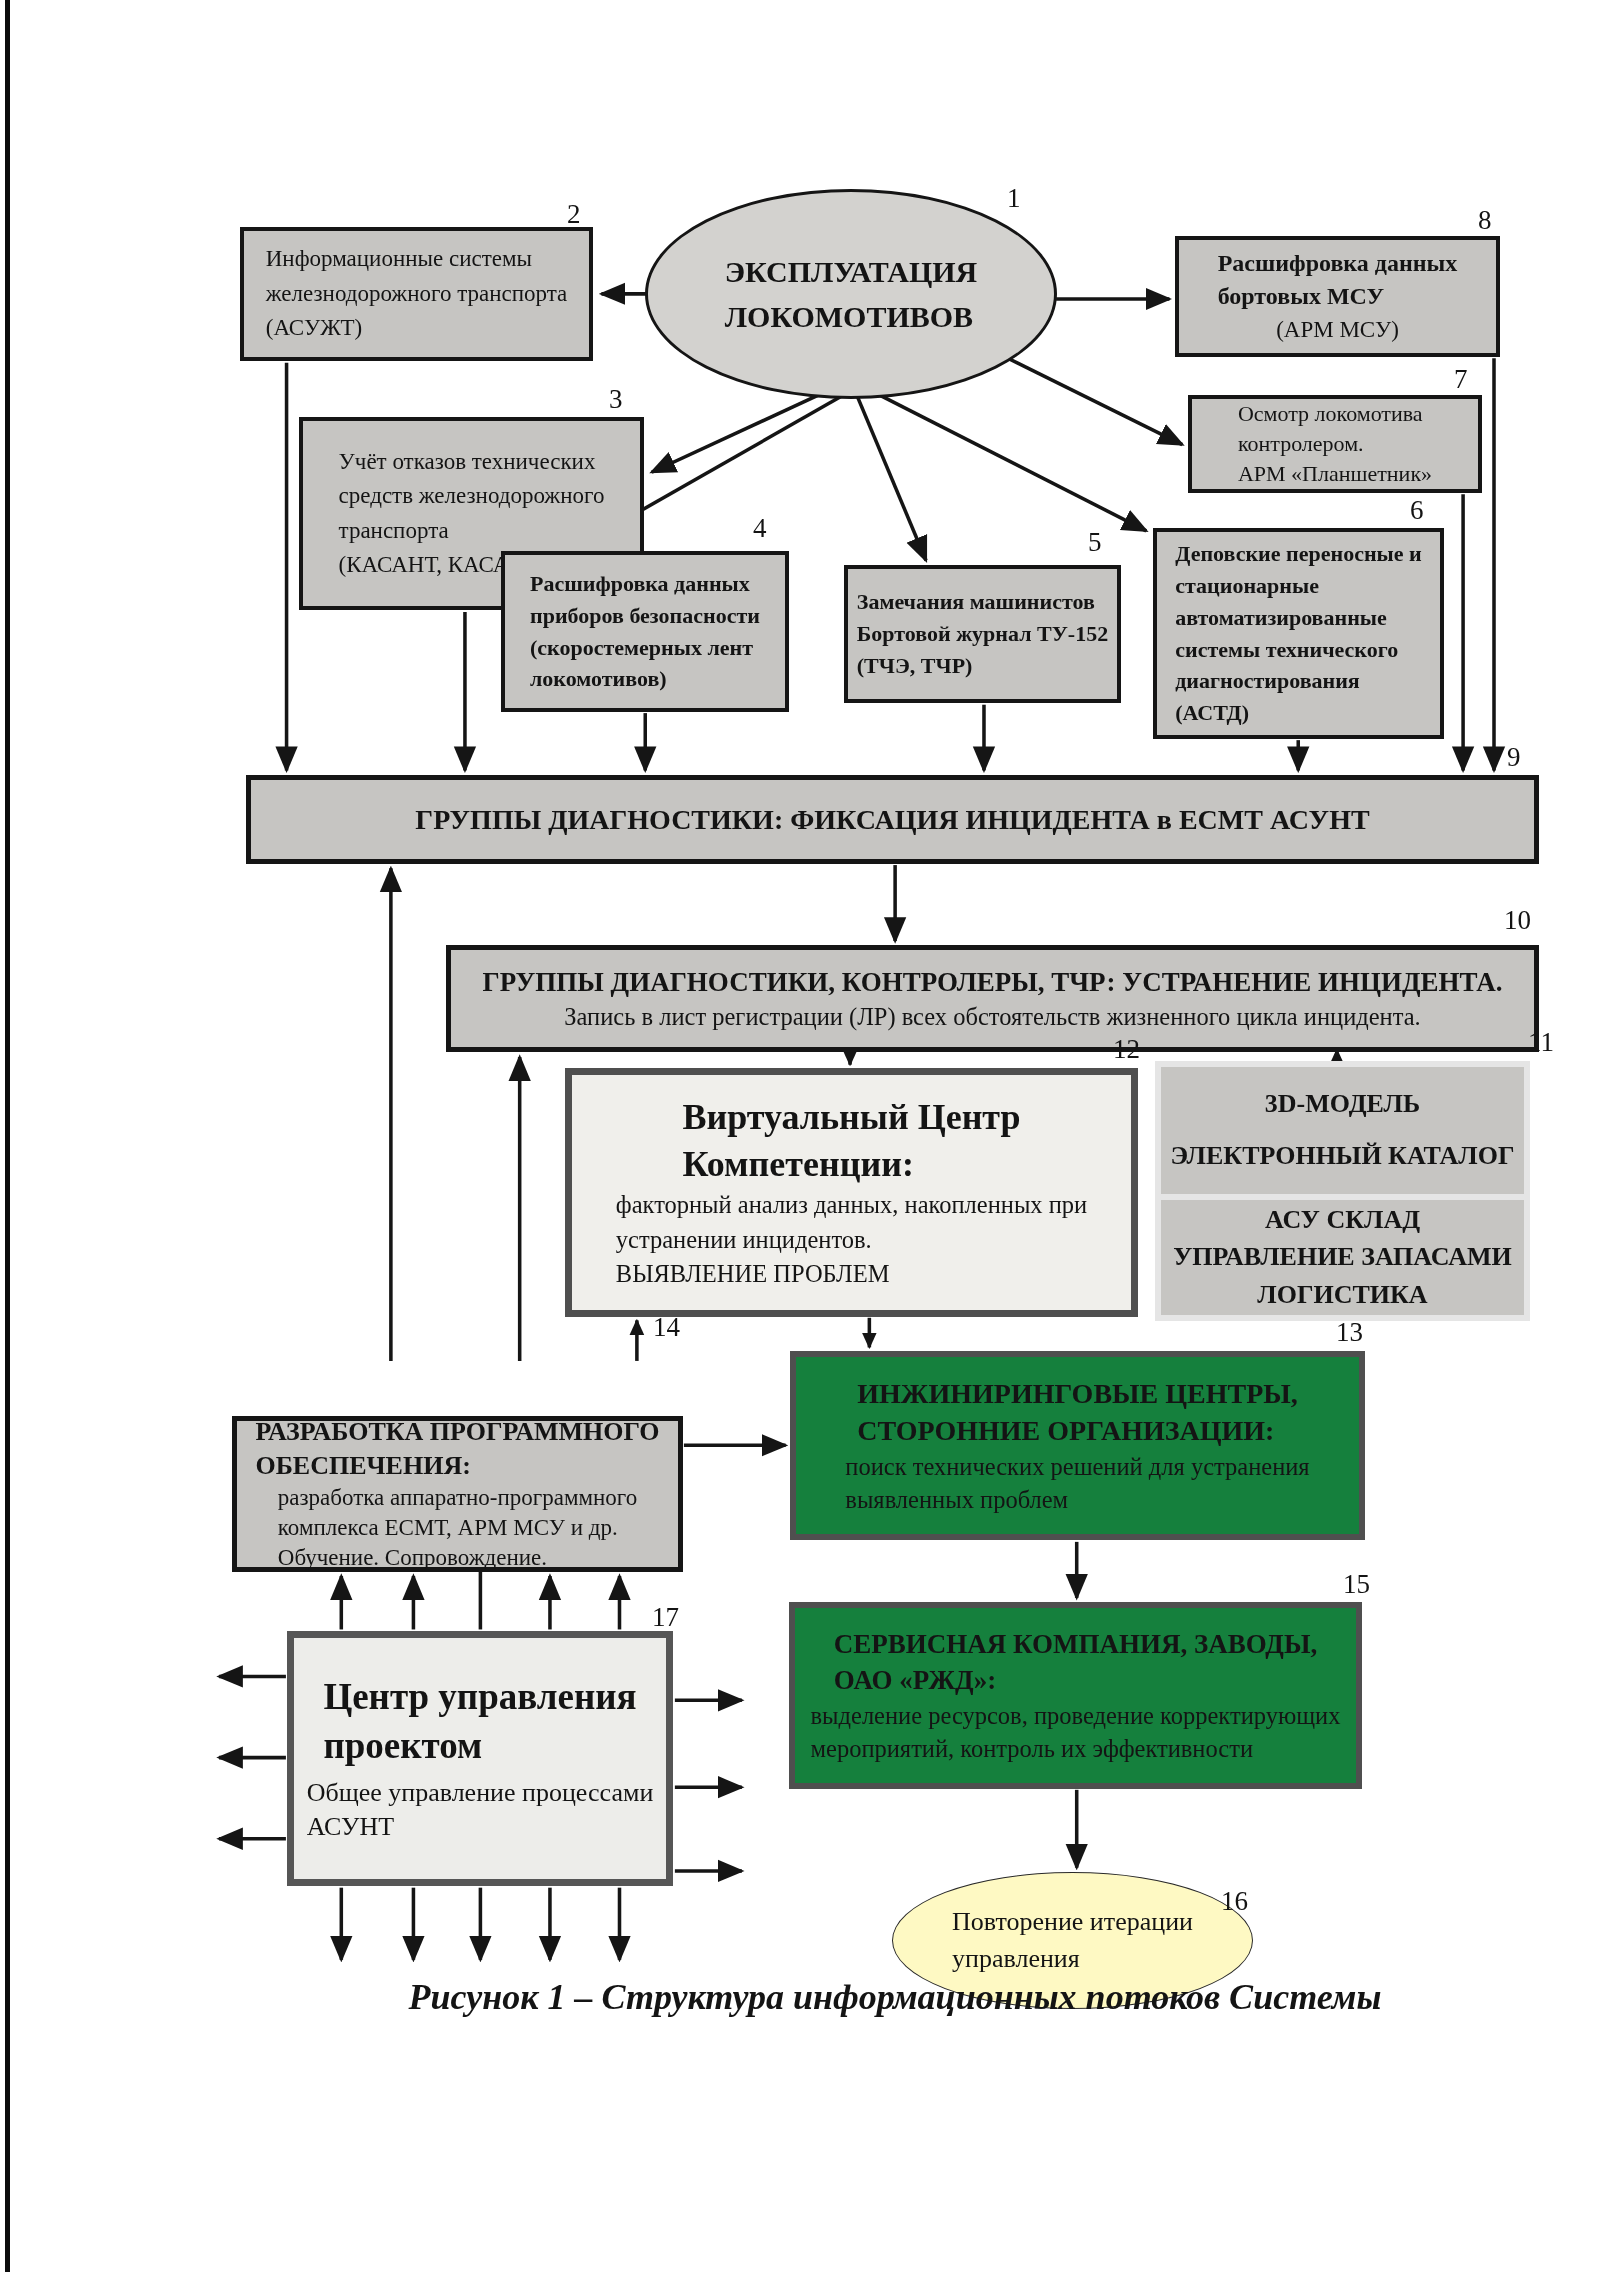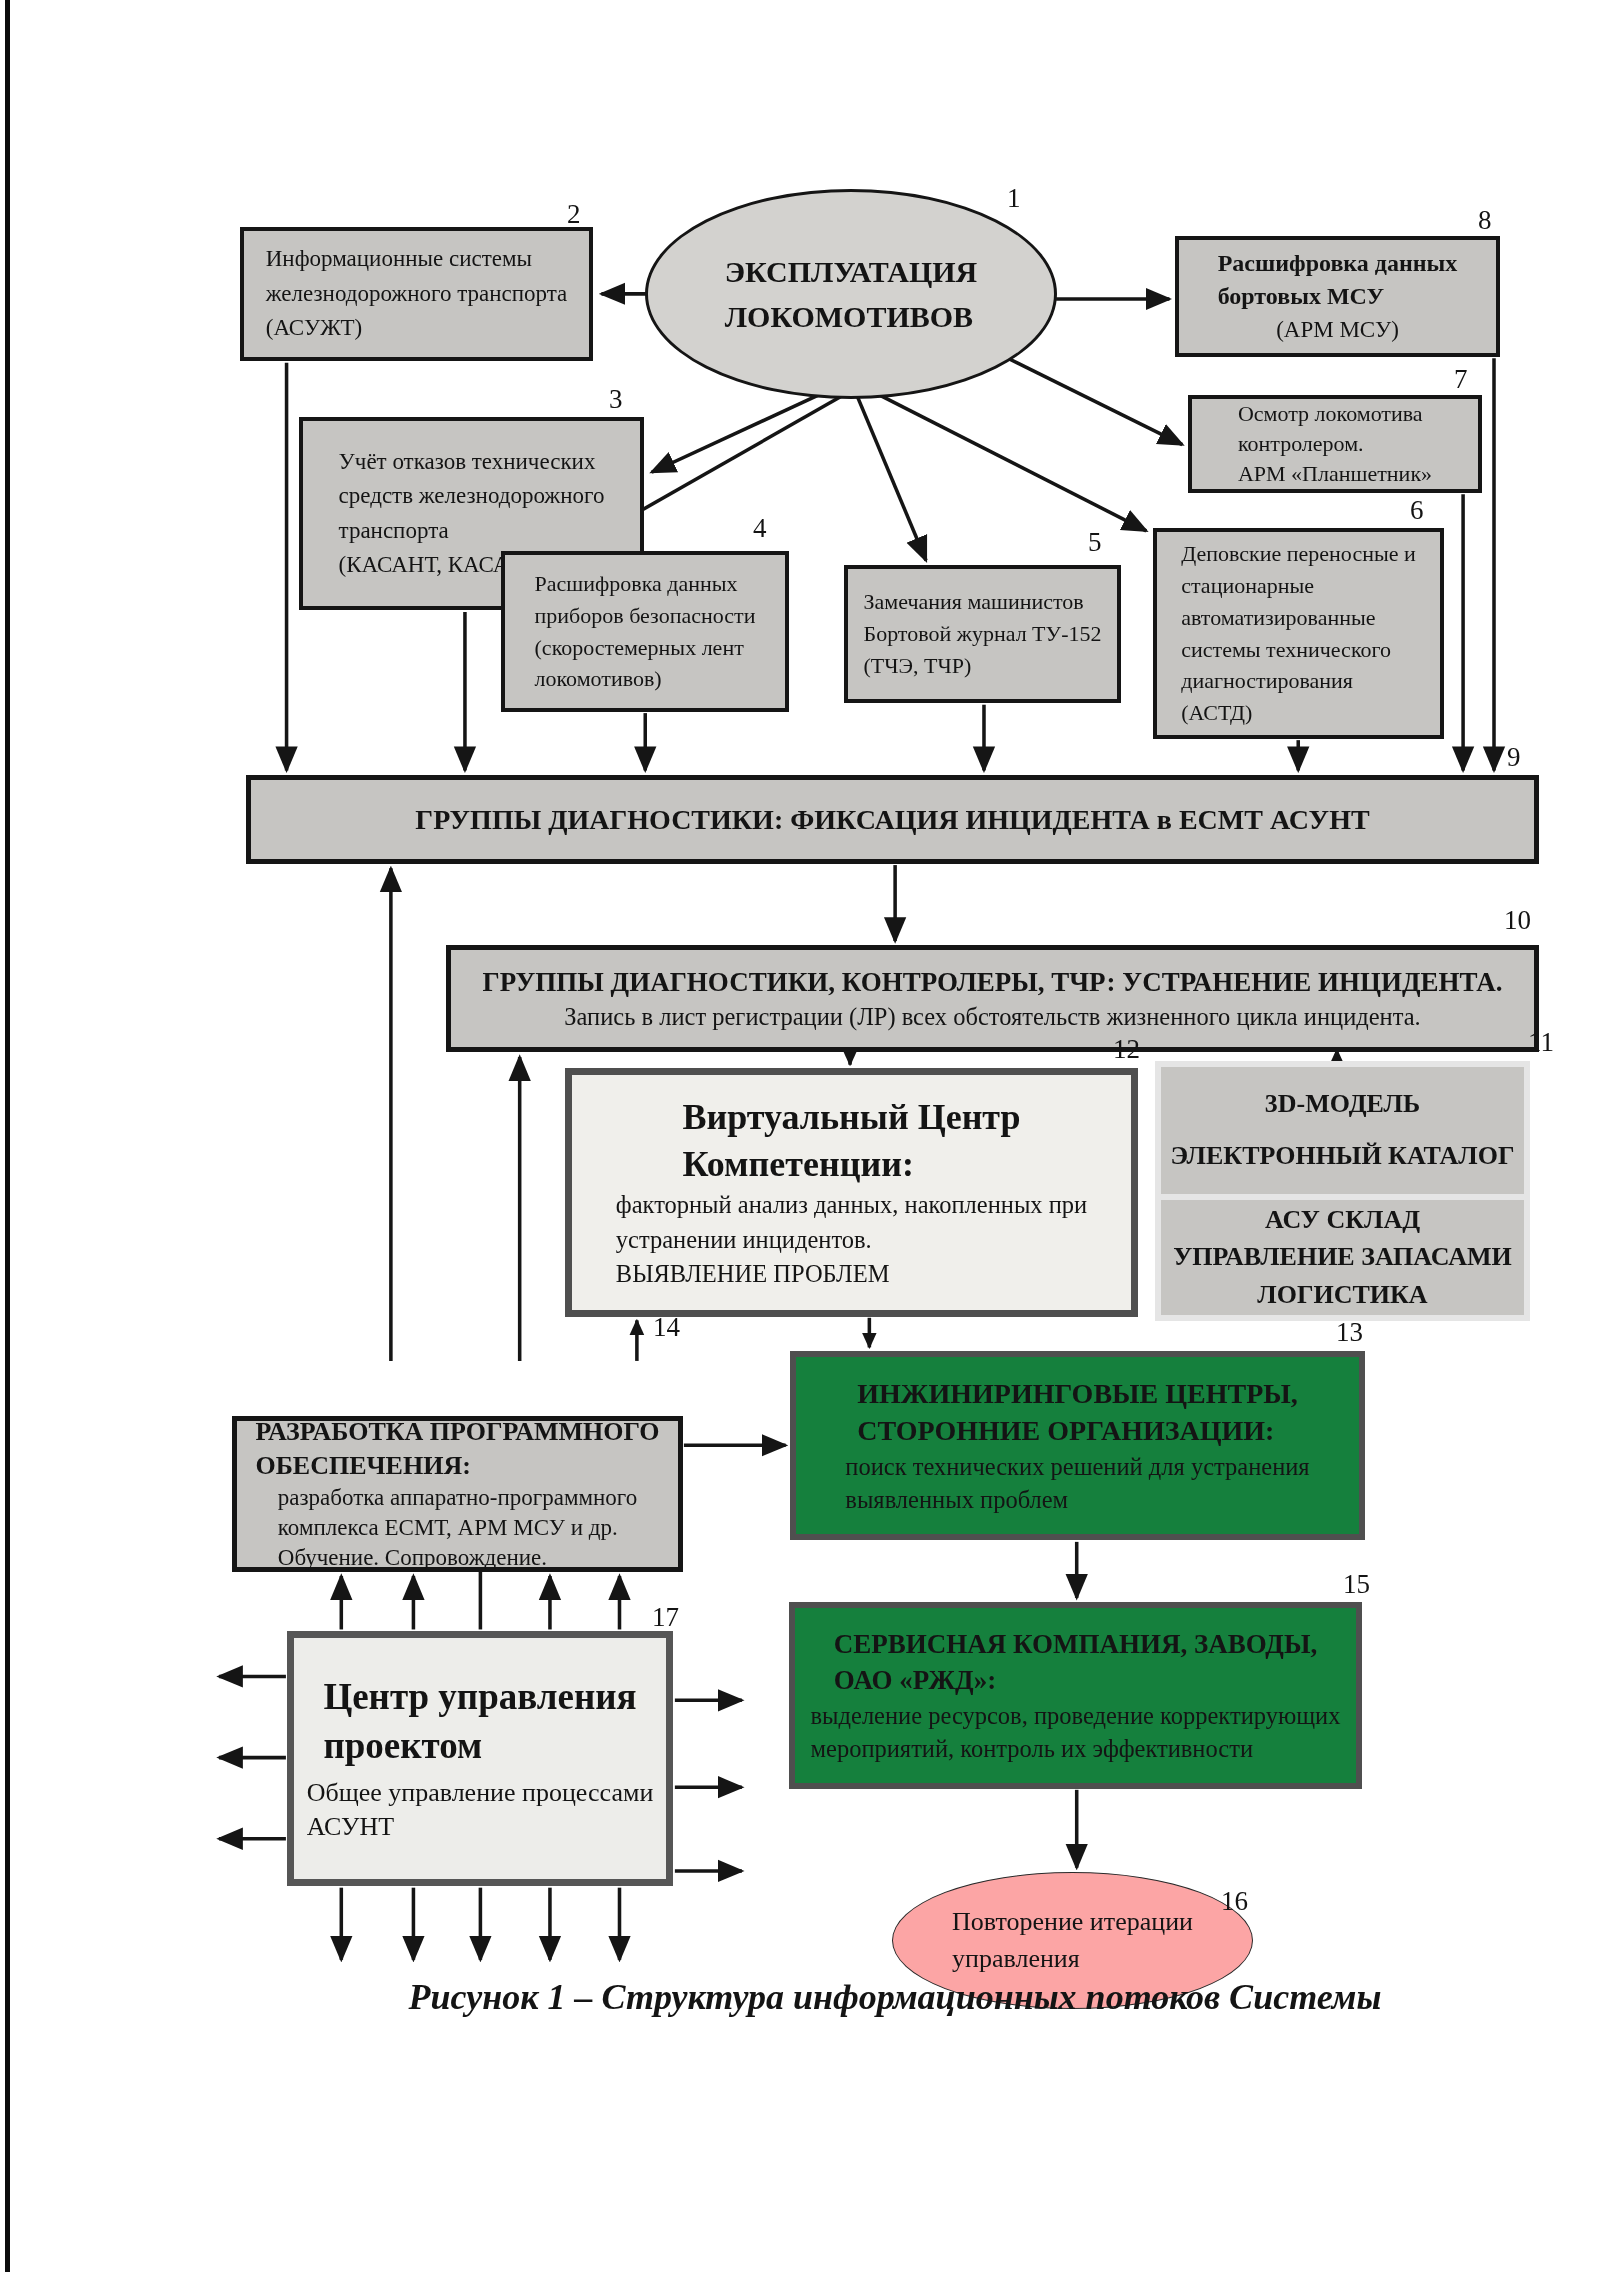--- a/index.html
+++ b/index.html
@@ -20,21 +20,21 @@
   }
   .pre{white-space:pre-line;}
   .gray{background:#c6c5c2;border:4.5px solid #151515;}
   .light{background:#15803d;border:6.4px solid #4f4f4f;}
   .ellipse{border-radius:50%;}
   .num{
     position:absolute;font-size:27px;line-height:1;
     font-family:"Liberation Serif",serif;color:#141414;
   }
   .fs36{font-size:23px;line-height:1.5;}
-  .fs34{font-size:22px;line-height:1.45;}
+  .fs34{font-size:22px;line-height:1.45;font-weight:bold;}
   .b{font-weight:bold;}
   #svg-arrows{position:absolute;left:0;top:0;z-index:0;pointer-events:none;}
   .node,.num{z-index:2;}
   #scan-edge{position:absolute;left:5.2px;top:0;width:5.2px;height:2273px;background:#0c0c0c;z-index:3;}
   #caption{
     position:absolute;left:193px;top:1976px;width:1404px;
     text-align:center;font-size:36px;font-style:italic;font-weight:bold;
     z-index:2;
   }
 </style>
@@ -198,21 +198,21 @@
 Обучение. Сопровождение.</span>
   </div>
 
   <div class="node light" style="left:789px;top:1602px;width:573px;height:187px;">
     <span class="pre b" style="font-size:27px;line-height:1.35;">СЕРВИСНАЯ КОМПАНИЯ, ЗАВОДЫ,
 ОАО «РЖД»:</span>
     <span class="pre" style="font-size:24.5px;line-height:1.35;">выделение ресурсов, проведение корректирующих
 мероприятий, контроль их эффективности</span>
   </div>
 
-  <div class="node ellipse" style="left:892px;top:1872px;width:361px;height:137px;background:#fca5a5;border:1.9px solid #2a2a2a;">
+  <div class="node ellipse" style="left:892px;top:1872px;width:361px;height:137px;background:#fef9c3;border:1.9px solid #2a2a2a;">
     <span class="pre" style="font-size:26px;line-height:1.4;">Повторение итерации
 управления</span>
   </div>
 
   <div class="node" style="left:287px;top:1631px;width:386px;height:255px;background:#ededea;border:7.7px solid #565656;">
     <span class="pre b" style="font-size:37px;line-height:1.3;margin-bottom:6.4px;">Центр управления
 проектом</span>
     <span class="pre" style="font-size:26px;line-height:1.3;">Общее управление процессами
 АСУНТ</span>
   </div>

